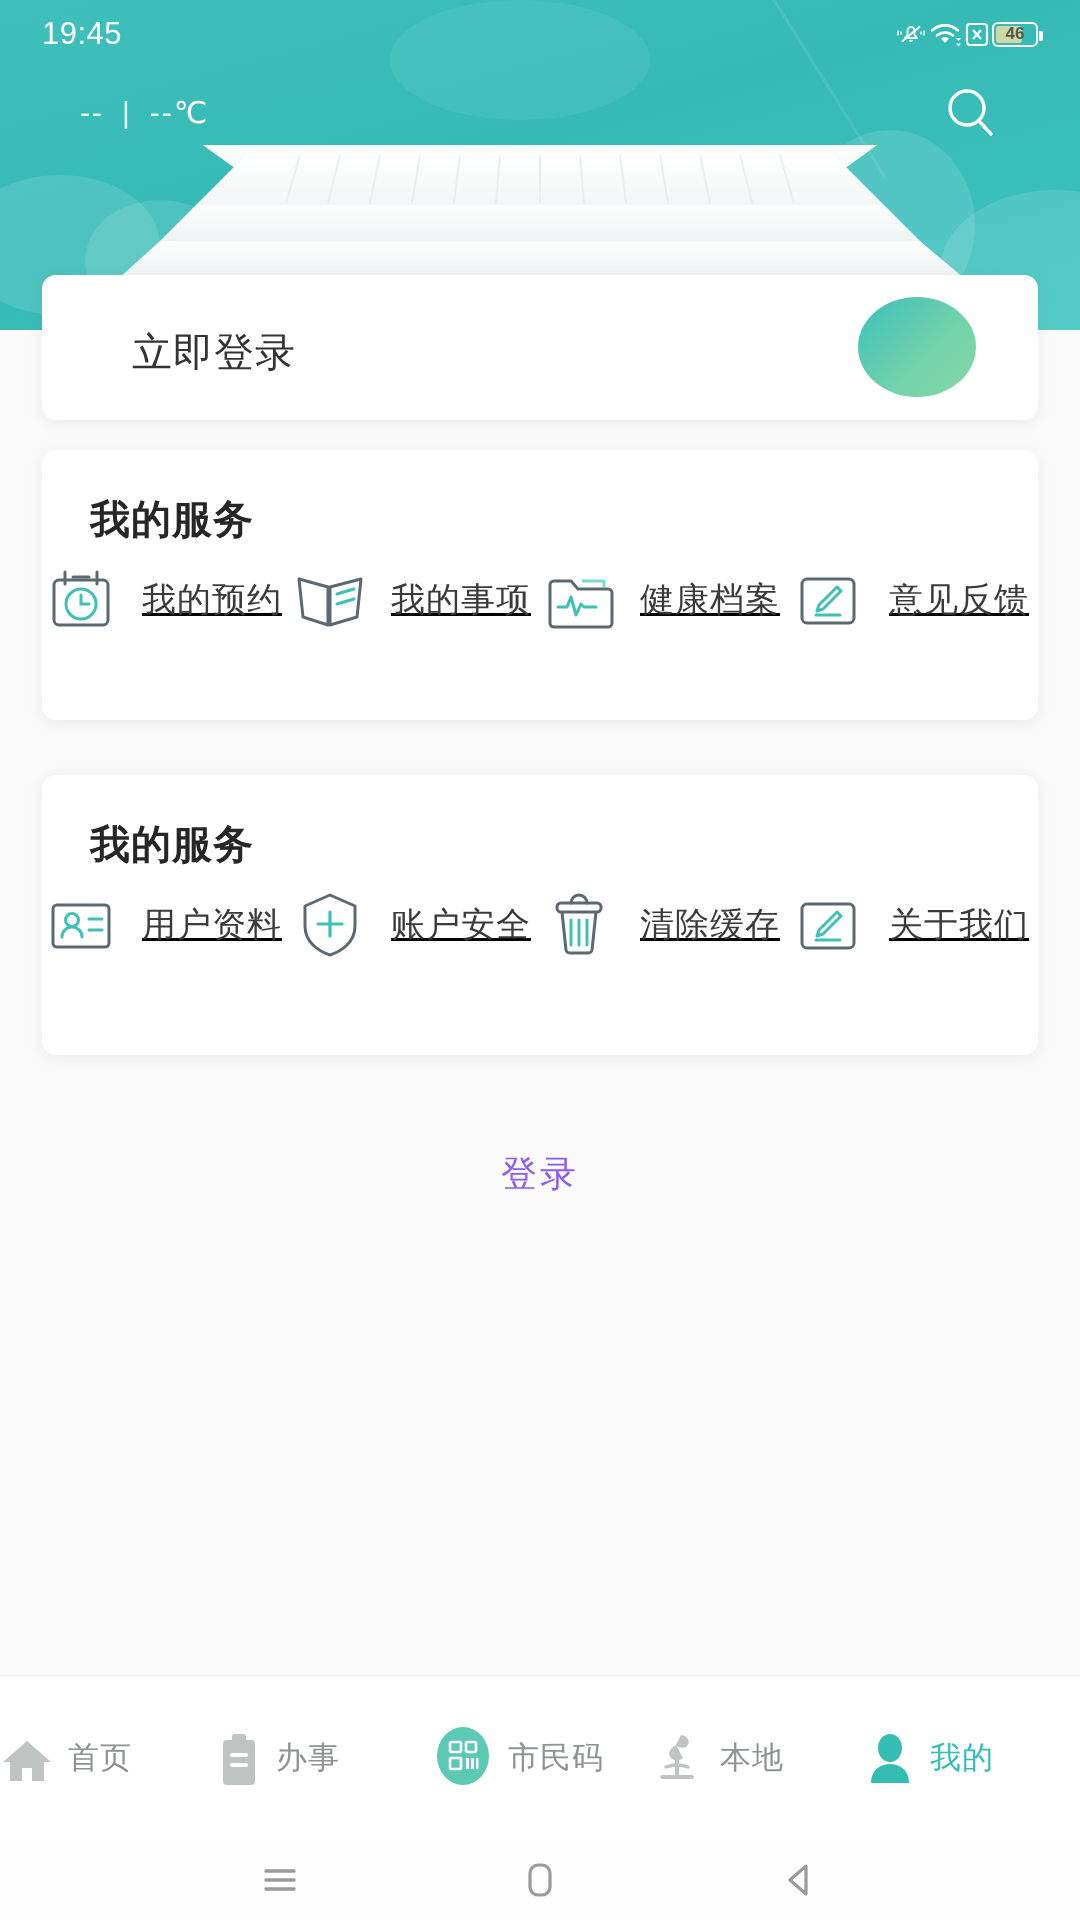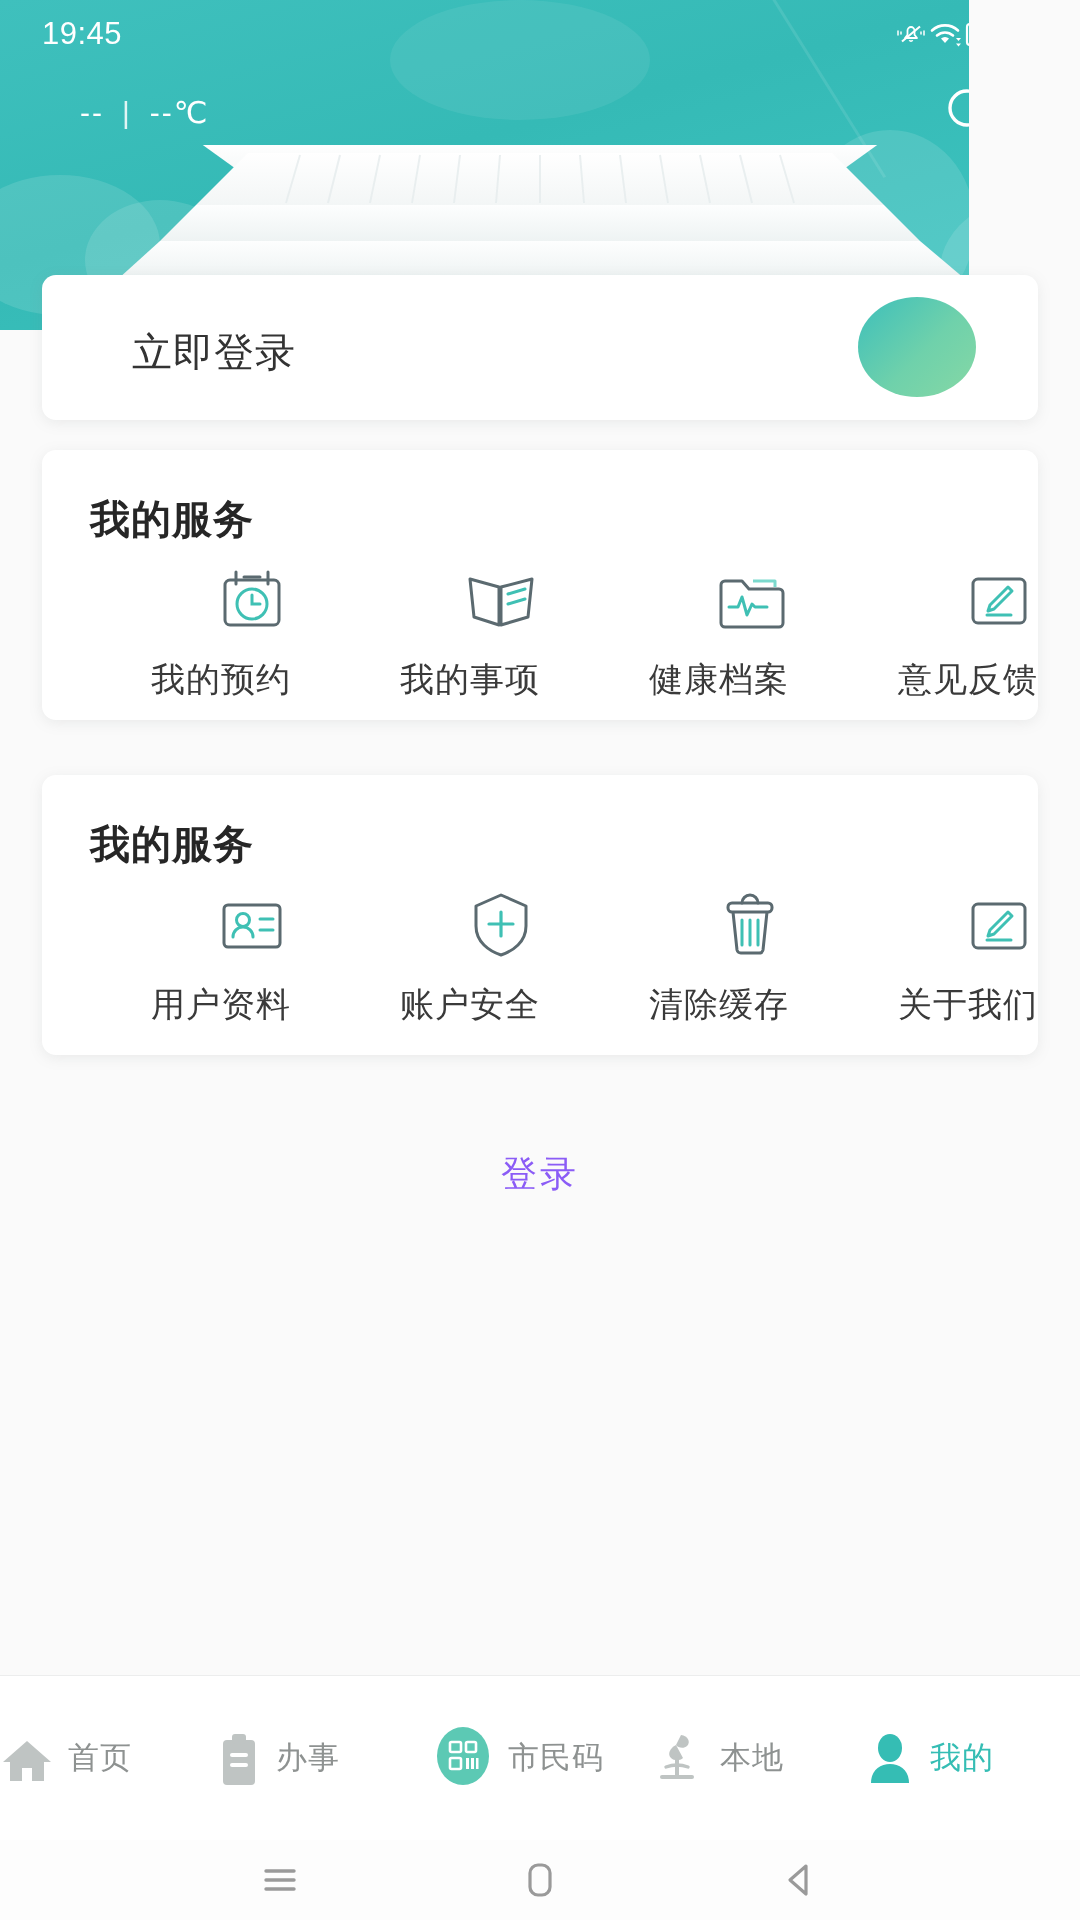--- a/index.html
+++ b/index.html
@@ -6,21 +6,21 @@
   html, body {
     width:1080px; height:1920px;
     font-family:"Liberation Sans","DejaVu Sans",sans-serif;
     background:#fbfbfb;
     overflow:hidden;
   }
   #screen { position:relative; width:1080px; height:1920px; background:#fafafa; }
 
   
   .header {
-    position:absolute; top:0; left:0; width:969px; height:330px;
+    position:absolute; top:0; left:0; width:1080px; height:330px;
     background:linear-gradient(165deg,#3fc0bd 0%,#35bab6 45%,#3ec4c0 100%);
     overflow:hidden;
   }
   .cloud { position:absolute; background:rgba(255,255,255,0.12); border-radius:50%; }
   .cloud.c1 { width:200px; height:140px; left:-40px; top:175px; }
   .cloud.c2 { width:150px; height:120px; left:85px; top:200px; }
   .cloud.c3 { width:170px; height:190px; left:805px; top:130px; }
   .cloud.c4 { width:230px; height:160px; left:940px; top:190px; }
   .cloud.c5 { width:260px; height:120px; left:390px; top:0px; background:rgba(255,255,255,0.07);}
   .streak { position:absolute; width:320px; height:3px; background:rgba(255,255,255,0.10);
@@ -72,21 +72,21 @@
 
   .svc-card-1 { top:450px; height:270px; }
   .svc-card-2 { top:775px; height:280px; }
   .svc-title { position:absolute; left:48px; top:42px; font-size:40px; color:#262626; font-weight:700; letter-spacing:1px;}
 
   .grid {
     position:absolute; left:0; top:115px; width:996px;
     display:flex;
   }
   .grid-item {
-    flex:1; display:flex; flex-direction:column; align-items:flex-end; gap:22px;
+    flex:1; display:flex; flex-direction:row; align-items:center; gap:22px;text-decoration:underline;
   }
   .grid-item .ico { width:78px; height:70px; display:flex; align-items:center; justify-content:center; }
   .grid-item .lbl { font-size:34px; color:#3a3a3a; letter-spacing:1px; }
 
   
   .login-link {
     position:absolute; top:1150px; left:0; width:1080px; text-align:center;
     font-size:36px; color:#8b5cf6; letter-spacing:3px;
   }
 

